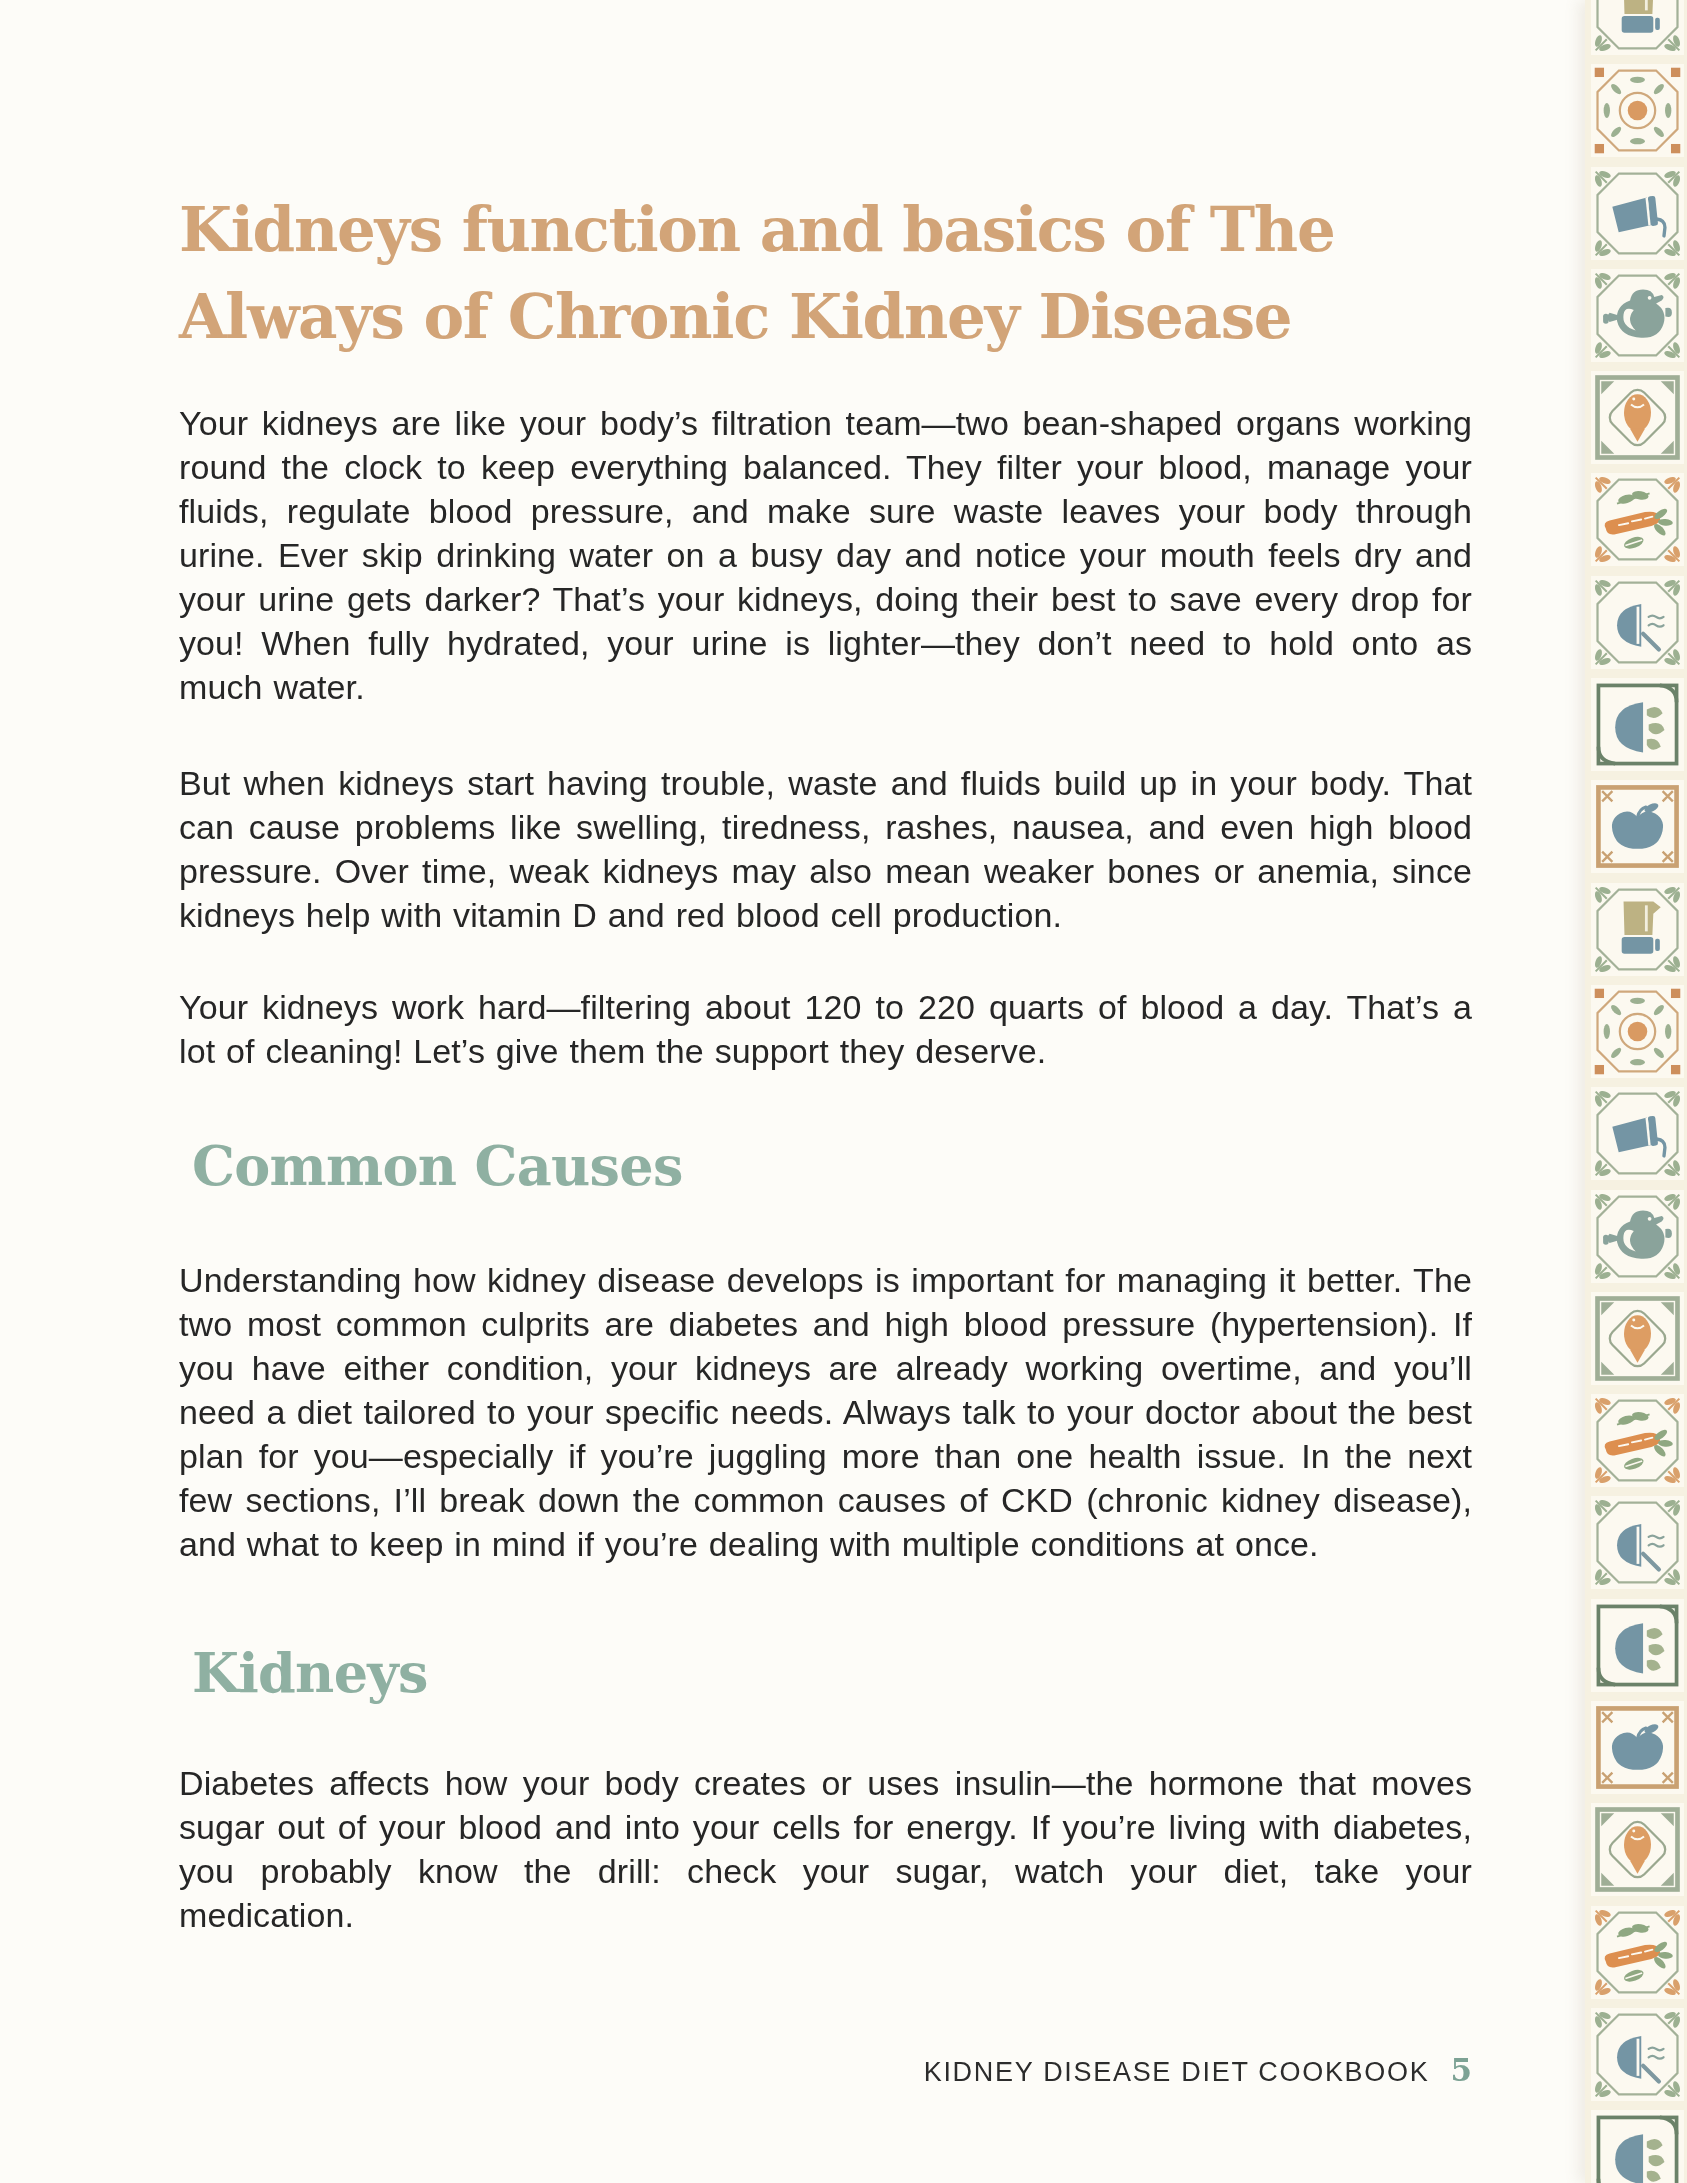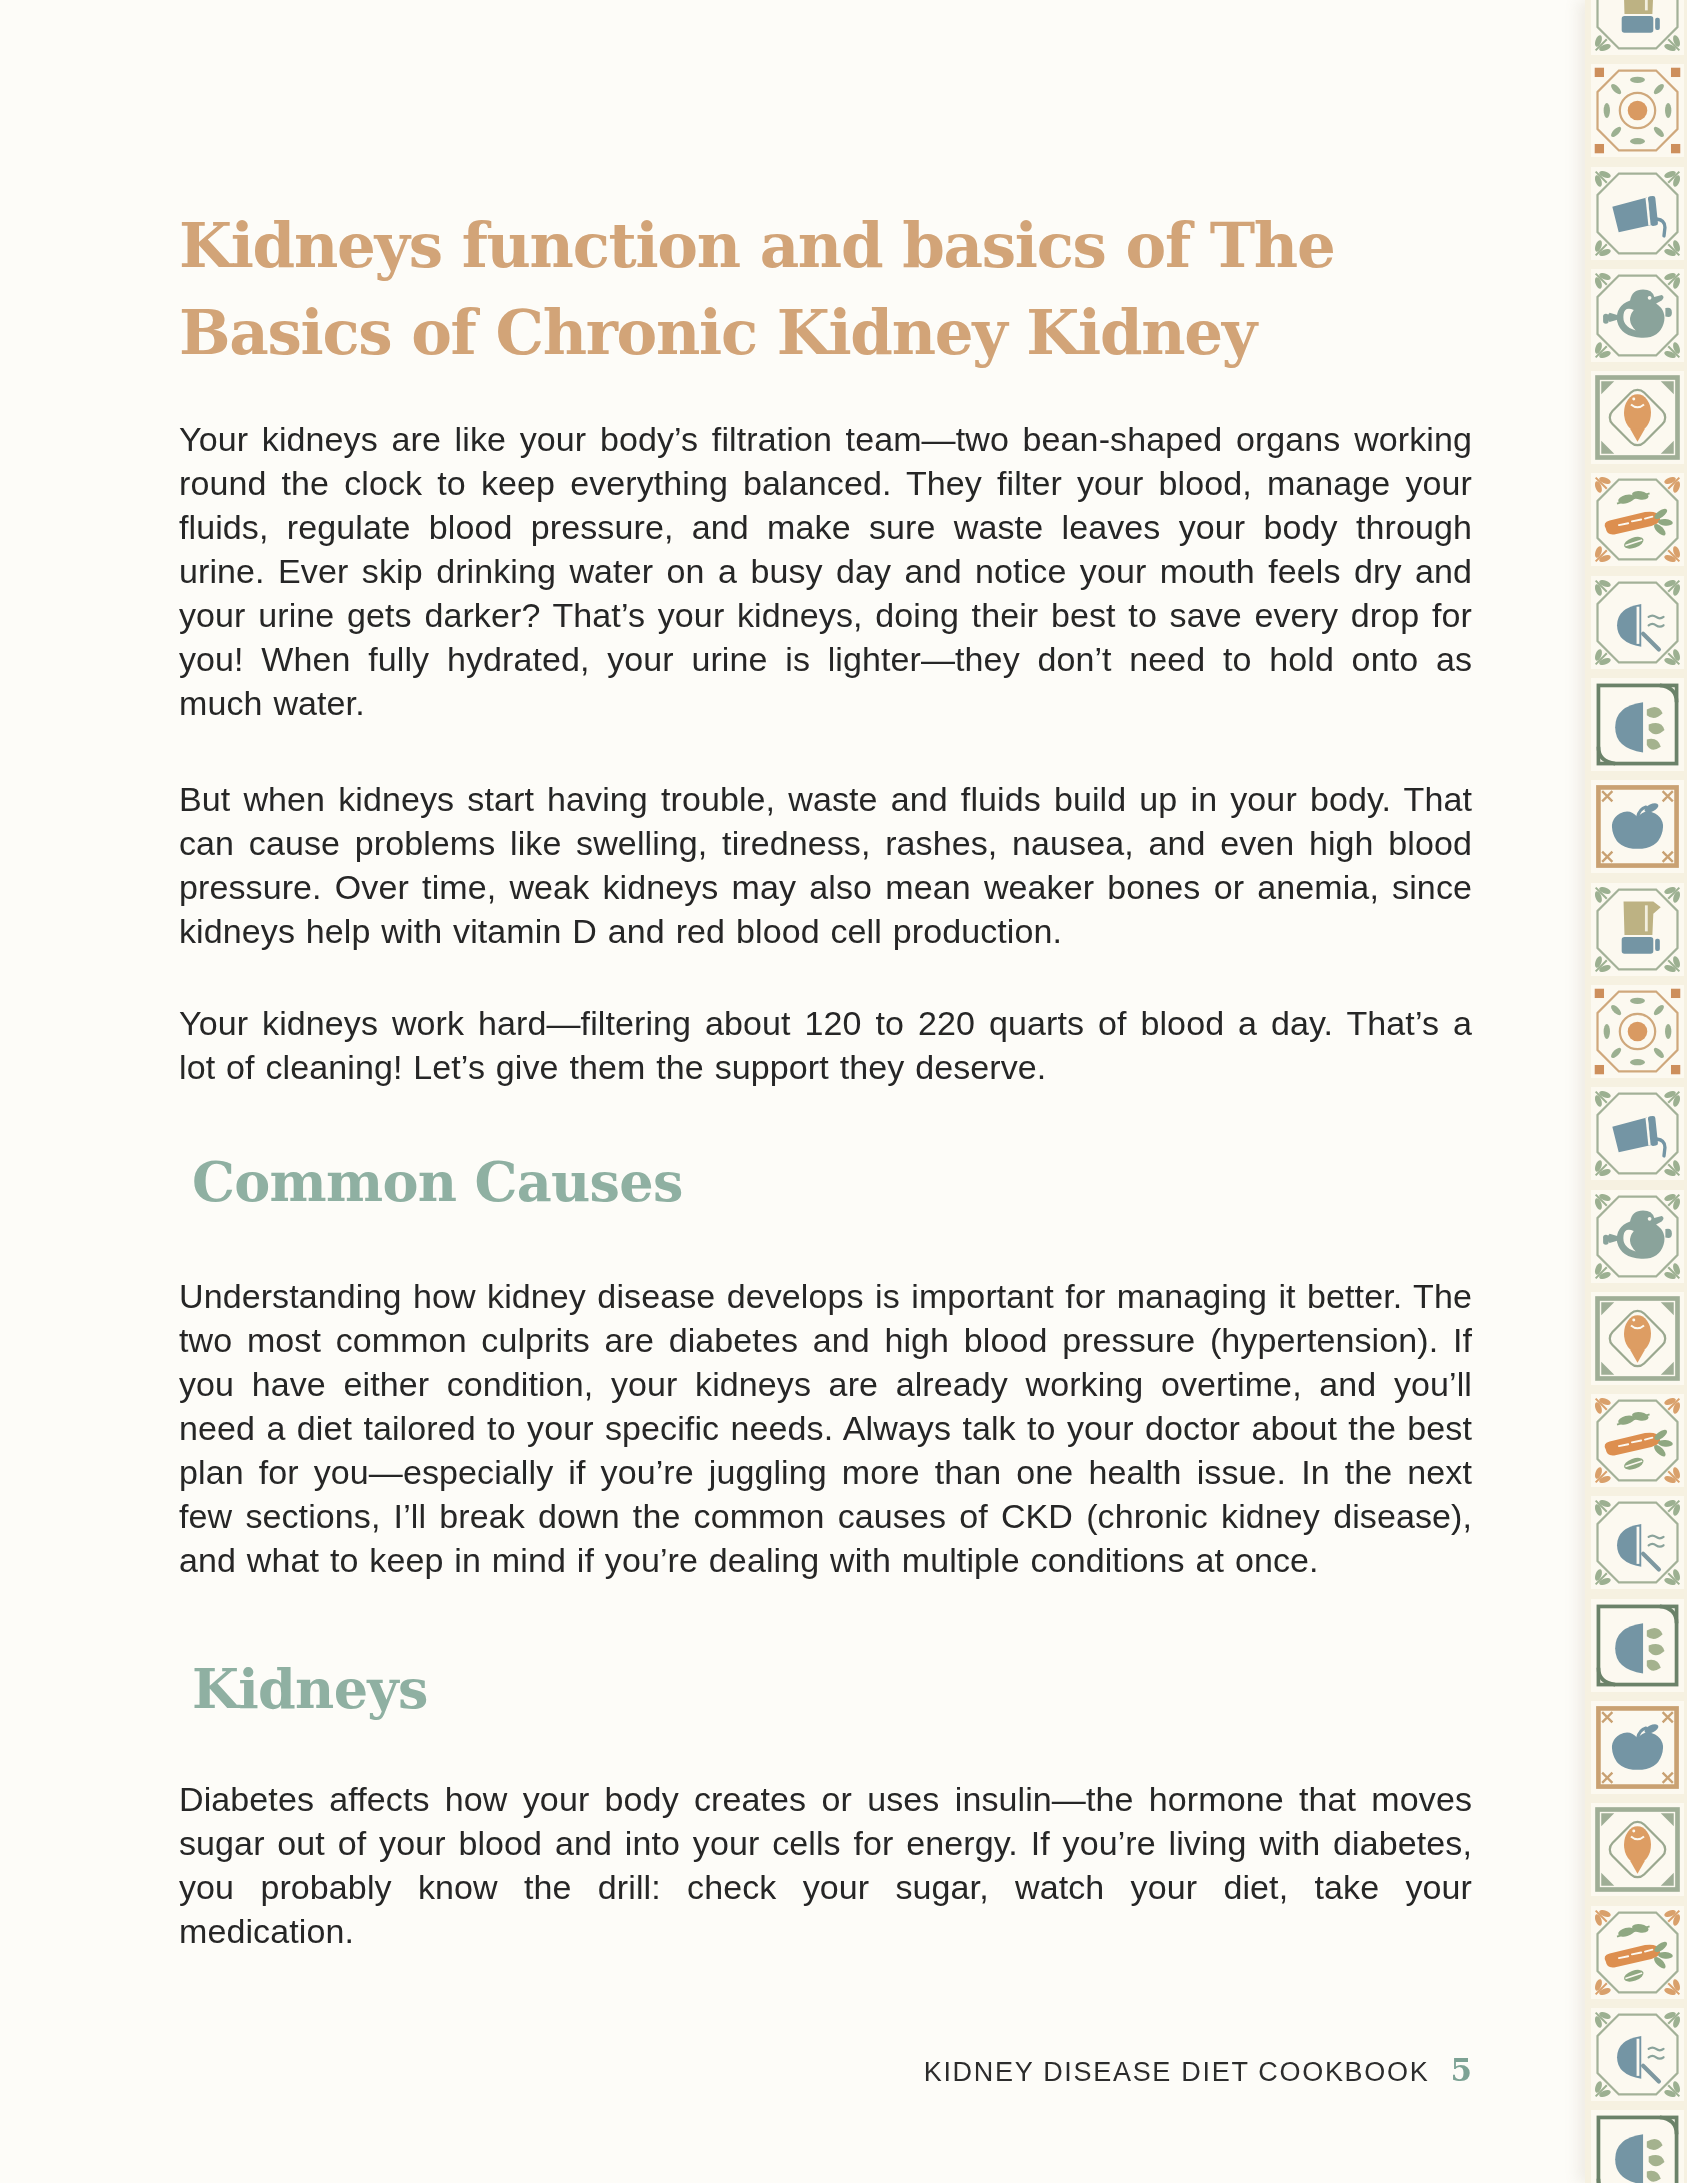--- a/index.html
+++ b/index.html
@@ -1,18 +1,18 @@
 <!DOCTYPE html>
 <html style="--page-bg: #fdfcf8; --strip-bg: #f6f1e1; --title-color: #d2a478; --heading-color: #8fb0a2; --body-color: #262626; --pagenum-color: #7da294; --tile-sage: #9cb091; --tile-terracotta: #d99a62; --tile-carrot: #dd8f4f; --tile-blue: #7495a4; --tile-khaki: #bdb283; --tile-frame-tan: #c9a172; --tile-frame-green: #a3b198;font-size:10.6px"><head>
 <meta charset="utf-8">
 <style>
   html,body{margin:0;padding:0;}
   .page{position:relative;width:1687px;height:2183px;background:var(--page-bg,#fdfcf8);overflow:hidden;
         font-family:"Liberation Sans",sans-serif;}
-  .content{position:absolute;left:179px;top:16px;width:1293px;}
+  .content{position:absolute;left:179px;top:0;width:1293px;}
   .title{margin:0;padding-top:187px;font-family:"DejaVu Serif",serif;font-weight:bold;
          color:var(--title-color,#d2a478);font-size:61px;line-height:1.42;letter-spacing:-1.3px;}
   .title span{display:block;white-space:nowrap;}
   p.body{margin:0;font-size:34px;line-height:44px;text-align:justify;color:var(--body-color,#262626);
          letter-spacing:0.1px;word-spacing:1.3px;}
   .p1{margin-top:41px!important;}
   .p2{margin-top:52px!important;}
   .p3{margin-top:48px!important;}
   .sec-heading{margin:13px;font-family:"DejaVu Serif",serif;font-weight:bold;
          color:var(--heading-color,#8fb0a2);font-size:54px;line-height:1.1;letter-spacing:-0.7px;}
@@ -31,21 +31,21 @@
   .tile{width:93px;height:93px;background:#fcf9f0;flex:0 0 auto;}
   .tile svg{display:block;width:93px;height:93px;}
 </style>
 </head>
 <body>
 
 <div class="page">
   <main class="content">
     <h1 class="title">
       <span>Kidneys function and basics of The</span>
-      <span>Basics of Chronic Kidney Kidney</span>
+      <span>Always of Chronic Kidney Disease</span>
     </h1>
     <p class="body p1">Your kidneys are like your body’s filtration team—two bean-shaped organs working round the clock to keep everything balanced. They filter your blood, manage your fluids, regulate blood pressure, and make sure waste leaves your body through urine. Ever skip drinking water on a busy day and notice your mouth feels dry and your urine gets darker? That’s your kidneys, doing their best to save every drop for you! When fully hydrated, your urine is lighter—they don’t need to hold onto as much water.</p>
     <p class="body p2">But when kidneys start having trouble, waste and fluids build up in your body. That can cause problems like swelling, tiredness, rashes, nausea, and even high blood pressure. Over time, weak kidneys may also mean weaker bones or anemia, since kidneys help with vitamin D and red blood cell production.</p>
     <p class="body p3">Your kidneys work hard—filtering about 120 to 220 quarts of blood a day. That’s a lot of cleaning! Let’s give them the support they deserve.</p>
     <h2 class="sec-heading h-s1">Common Causes</h2>
     <p class="body p-s1">Understanding how kidney disease develops is important for managing it better. The two most common culprits are diabetes and high blood pressure (hypertension). If you have either condition, your kidneys are already working overtime, and you’ll need a diet tailored to your specific needs. Always talk to your doctor about the best plan for you—especially if you’re juggling more than one health issue. In the next few sections, I’ll break down the common causes of CKD (chronic kidney disease), and what to keep in mind if you’re dealing with multiple conditions at once.</p>
     <h2 class="sec-heading h-s2">Kidneys</h2>
     <p class="body p-s2">Diabetes affects how your body creates or uses insulin—the hormone that moves sugar out of your blood and into your cells for energy. If you’re living with diabetes, you probably know the drill: check your sugar, watch your diet, take your medication.</p>
   </main>
 

